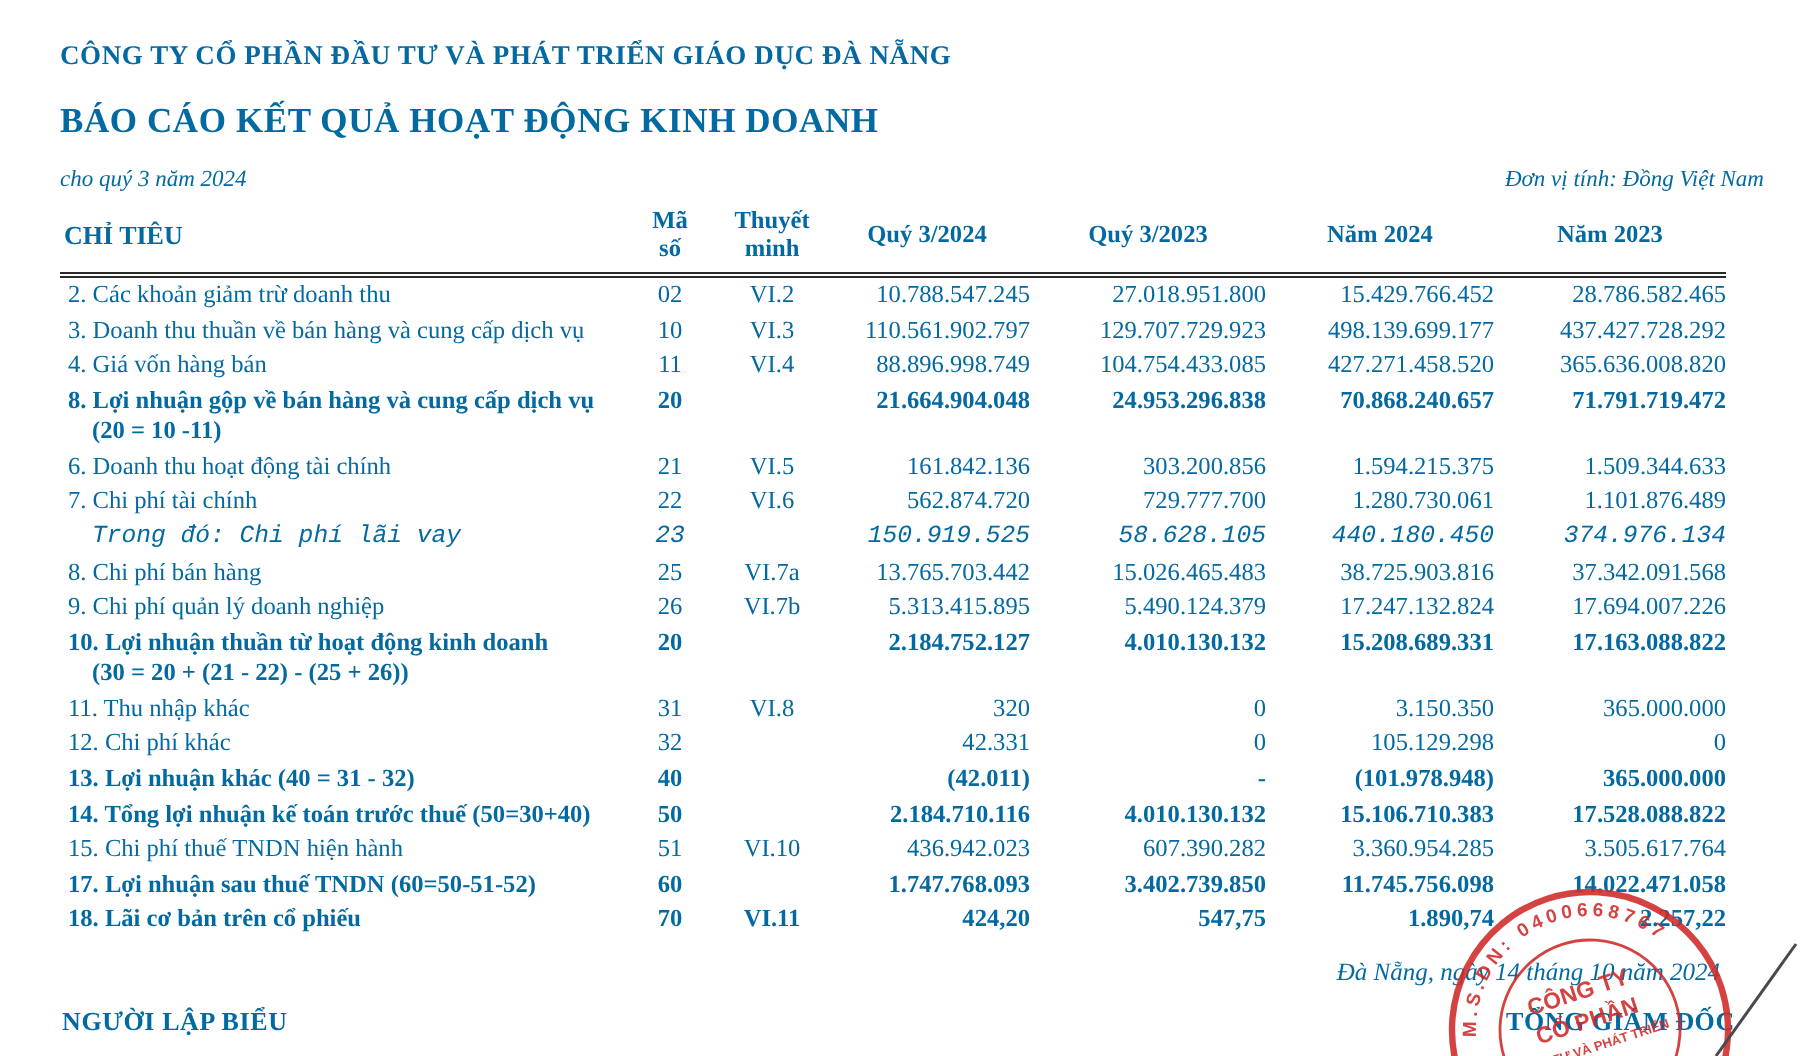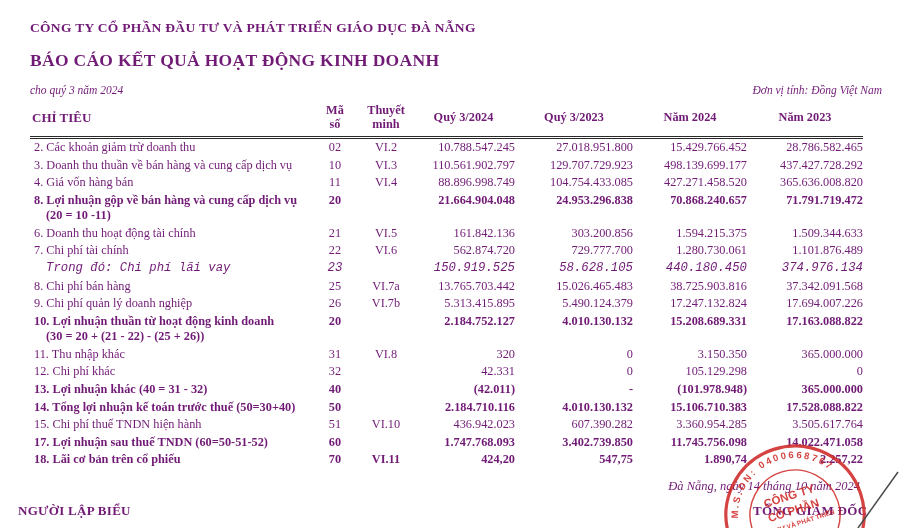--- a/index.html
+++ b/index.html
@@ -1,19 +1,19 @@
 <!DOCTYPE html>
 <html><head>
 <meta charset="utf-8">
 <style>
   html,body{margin:0;padding:0;background:#e9e9e9;}
   .page{
     position:relative;width:900px;height:528px;background:#ffffff;
     overflow:hidden;font-family:"Liberation Serif","DejaVu Serif",serif;
-    color:#701a75;
+    color:#0369a1;
   }
   .company{position:absolute;left:30px;top:20px;font-size:13.5px;font-weight:bold;letter-spacing:.3px;}
   .doc-title{position:absolute;left:30px;top:50px;font-size:17.5px;font-weight:bold;letter-spacing:.3px;}
   .period{position:absolute;left:30px;top:84px;font-size:11.5px;font-style:italic;}
   .unit-note{position:absolute;right:18px;top:84px;font-size:11.5px;font-style:italic;}
 
   table.report{
     position:absolute;left:30px;top:102px;width:833px;
     border-collapse:collapse;table-layout:fixed;
     font-size:12.3px;line-height:15.4px;
@@ -33,21 +33,21 @@
   td.c-label .sub{padding-left:16px;}
   td.c-code{text-align:center;}
   td.c-note{text-align:center;}
   td.c-num{text-align:right;white-space:nowrap;}
   tr.bold{font-weight:bold;}
   tr.italic{font-style:italic;font-family:Liberation Mono, monospace;}
   tbody tr.last td{border-bottom:5px double #2a2a2a;padding-bottom:3px;}
 
   .date-line{position:absolute;right:40px;top:479px;font-size:12.5px;font-style:italic;}
   .signer{position:absolute;top:503px;font-size:13px;font-weight:bold;letter-spacing:.3px;}
-  .signer-left{left:18px;}
+  .signer-left{left:31px;}
   .signer-center{left:405px;}
   .signer-right{left:753px;}
 
   .stamp{position:absolute;left:712px;top:436px;opacity:.88;pointer-events:none;}
   .sig-stroke{position:absolute;left:848px;top:466px;pointer-events:none;}
 </style>
 </head>
 <body>
 
 <div class="page">

